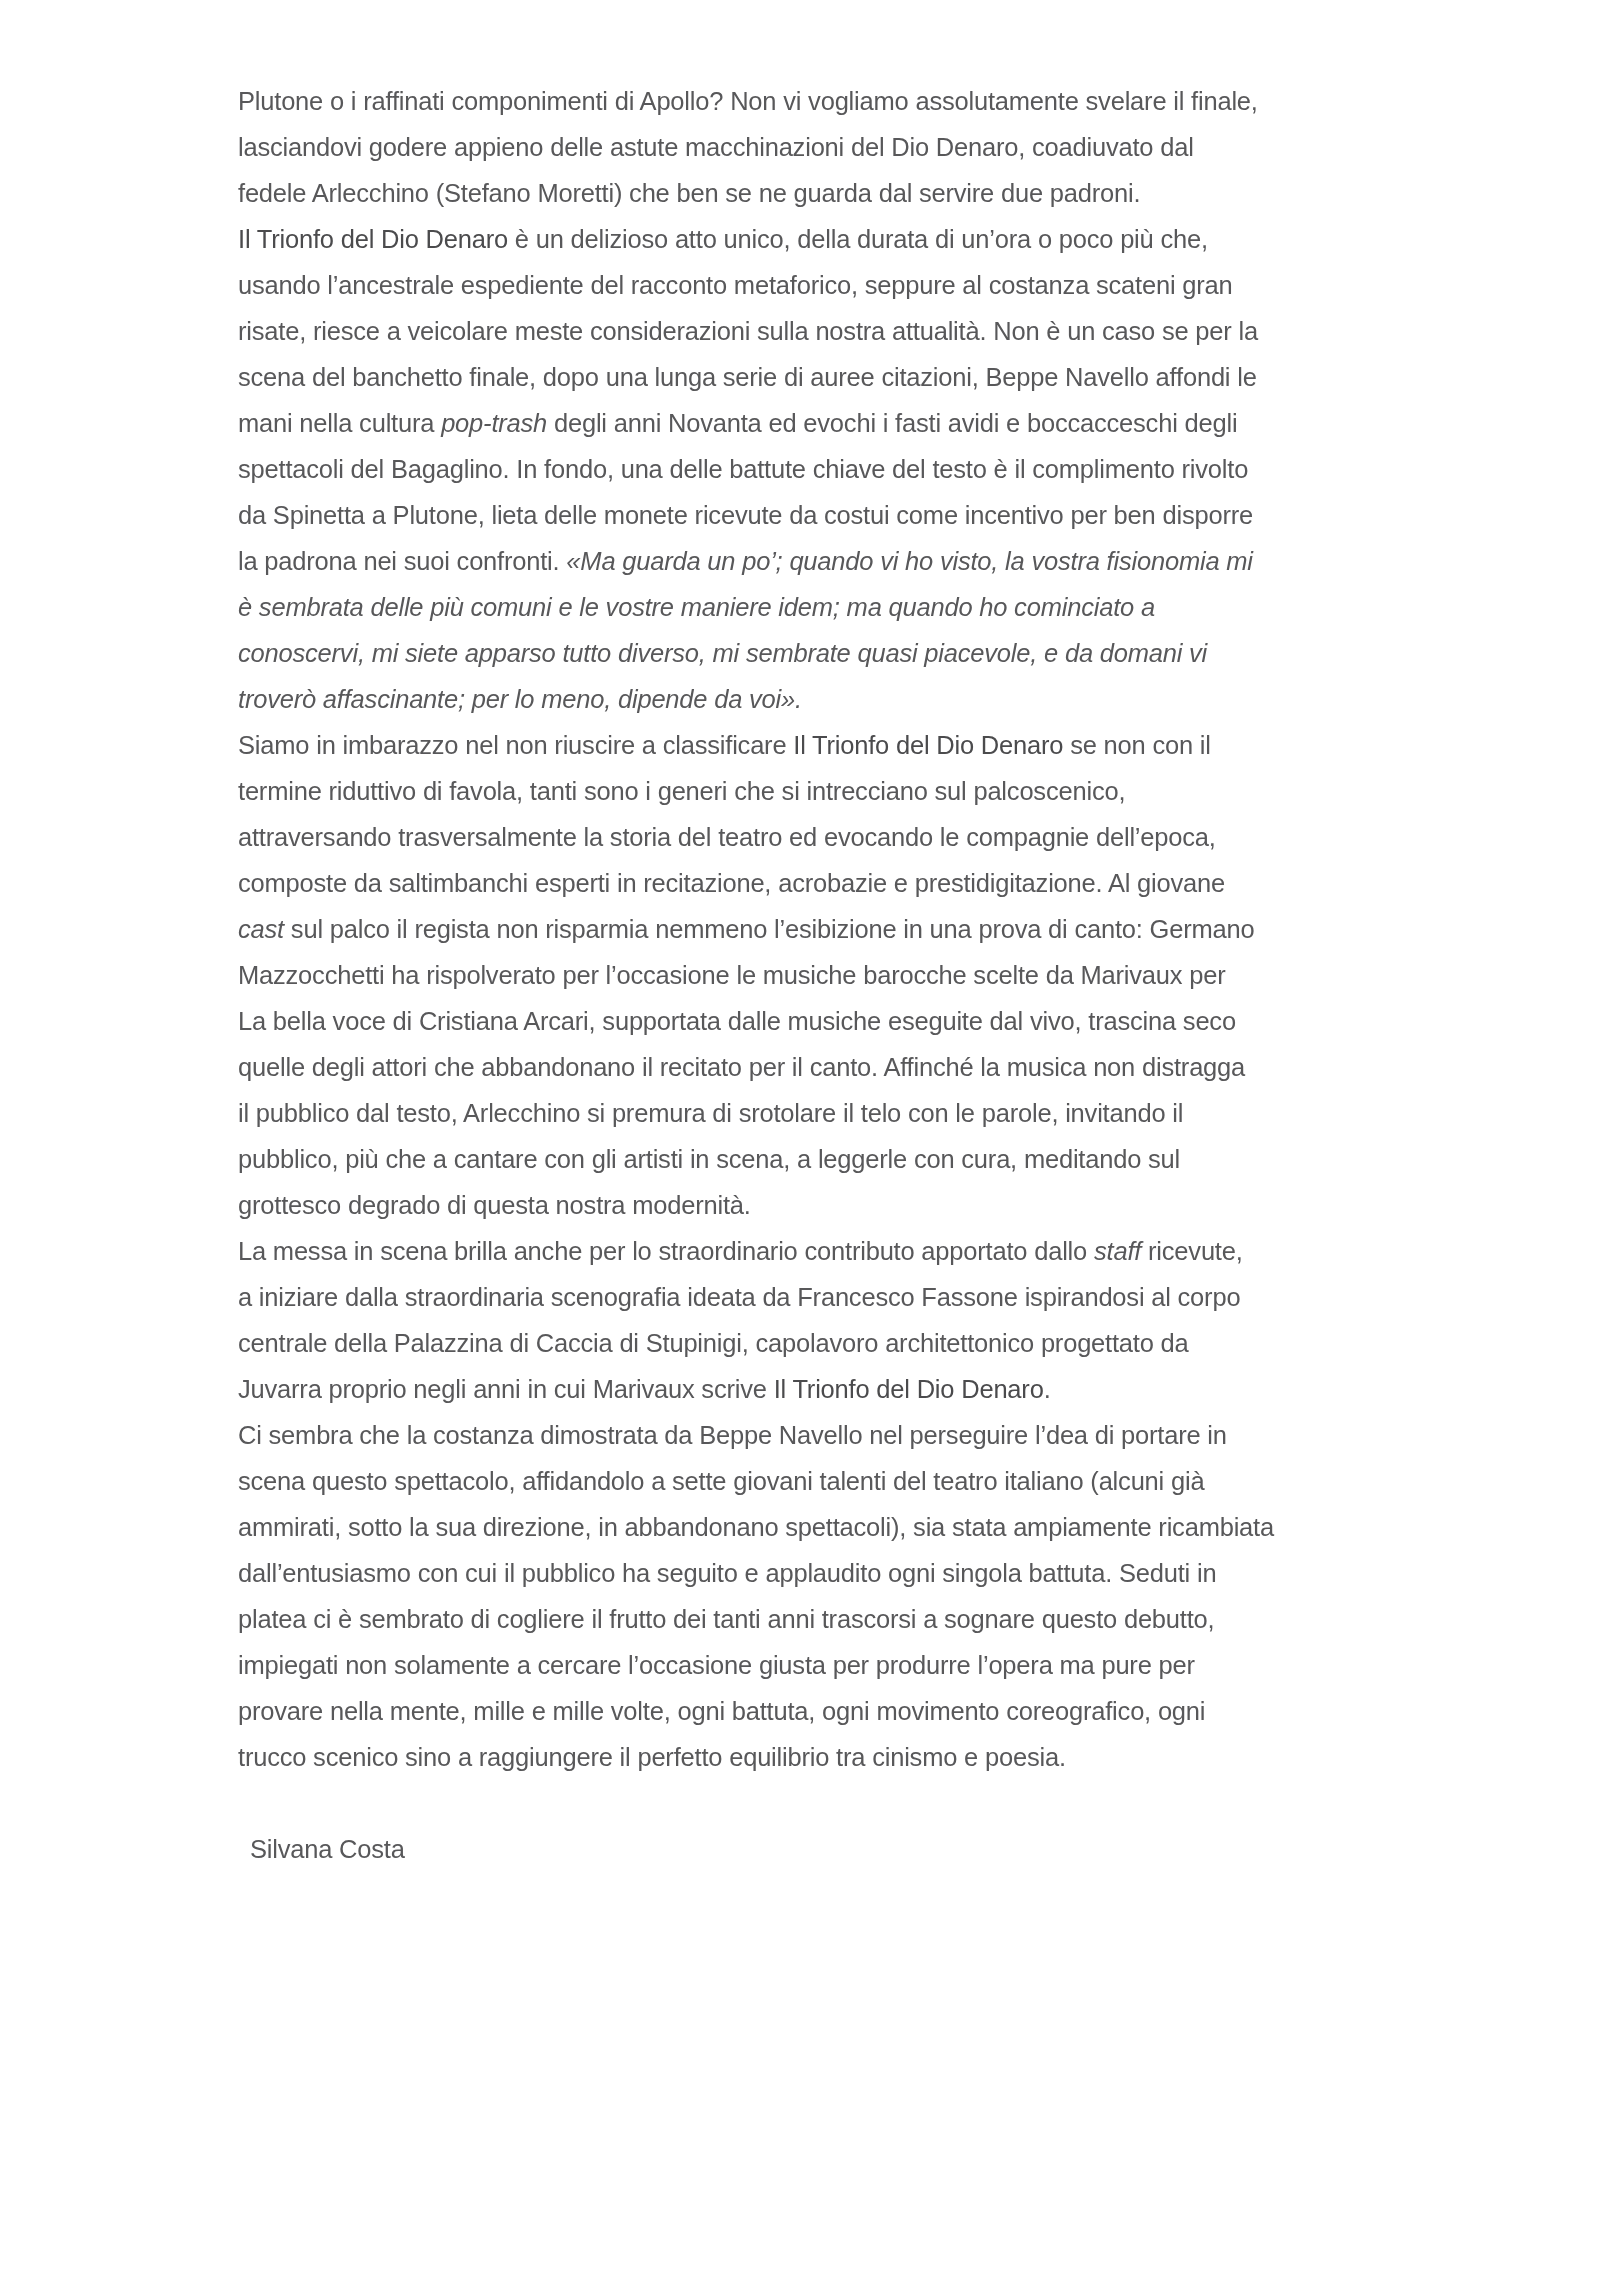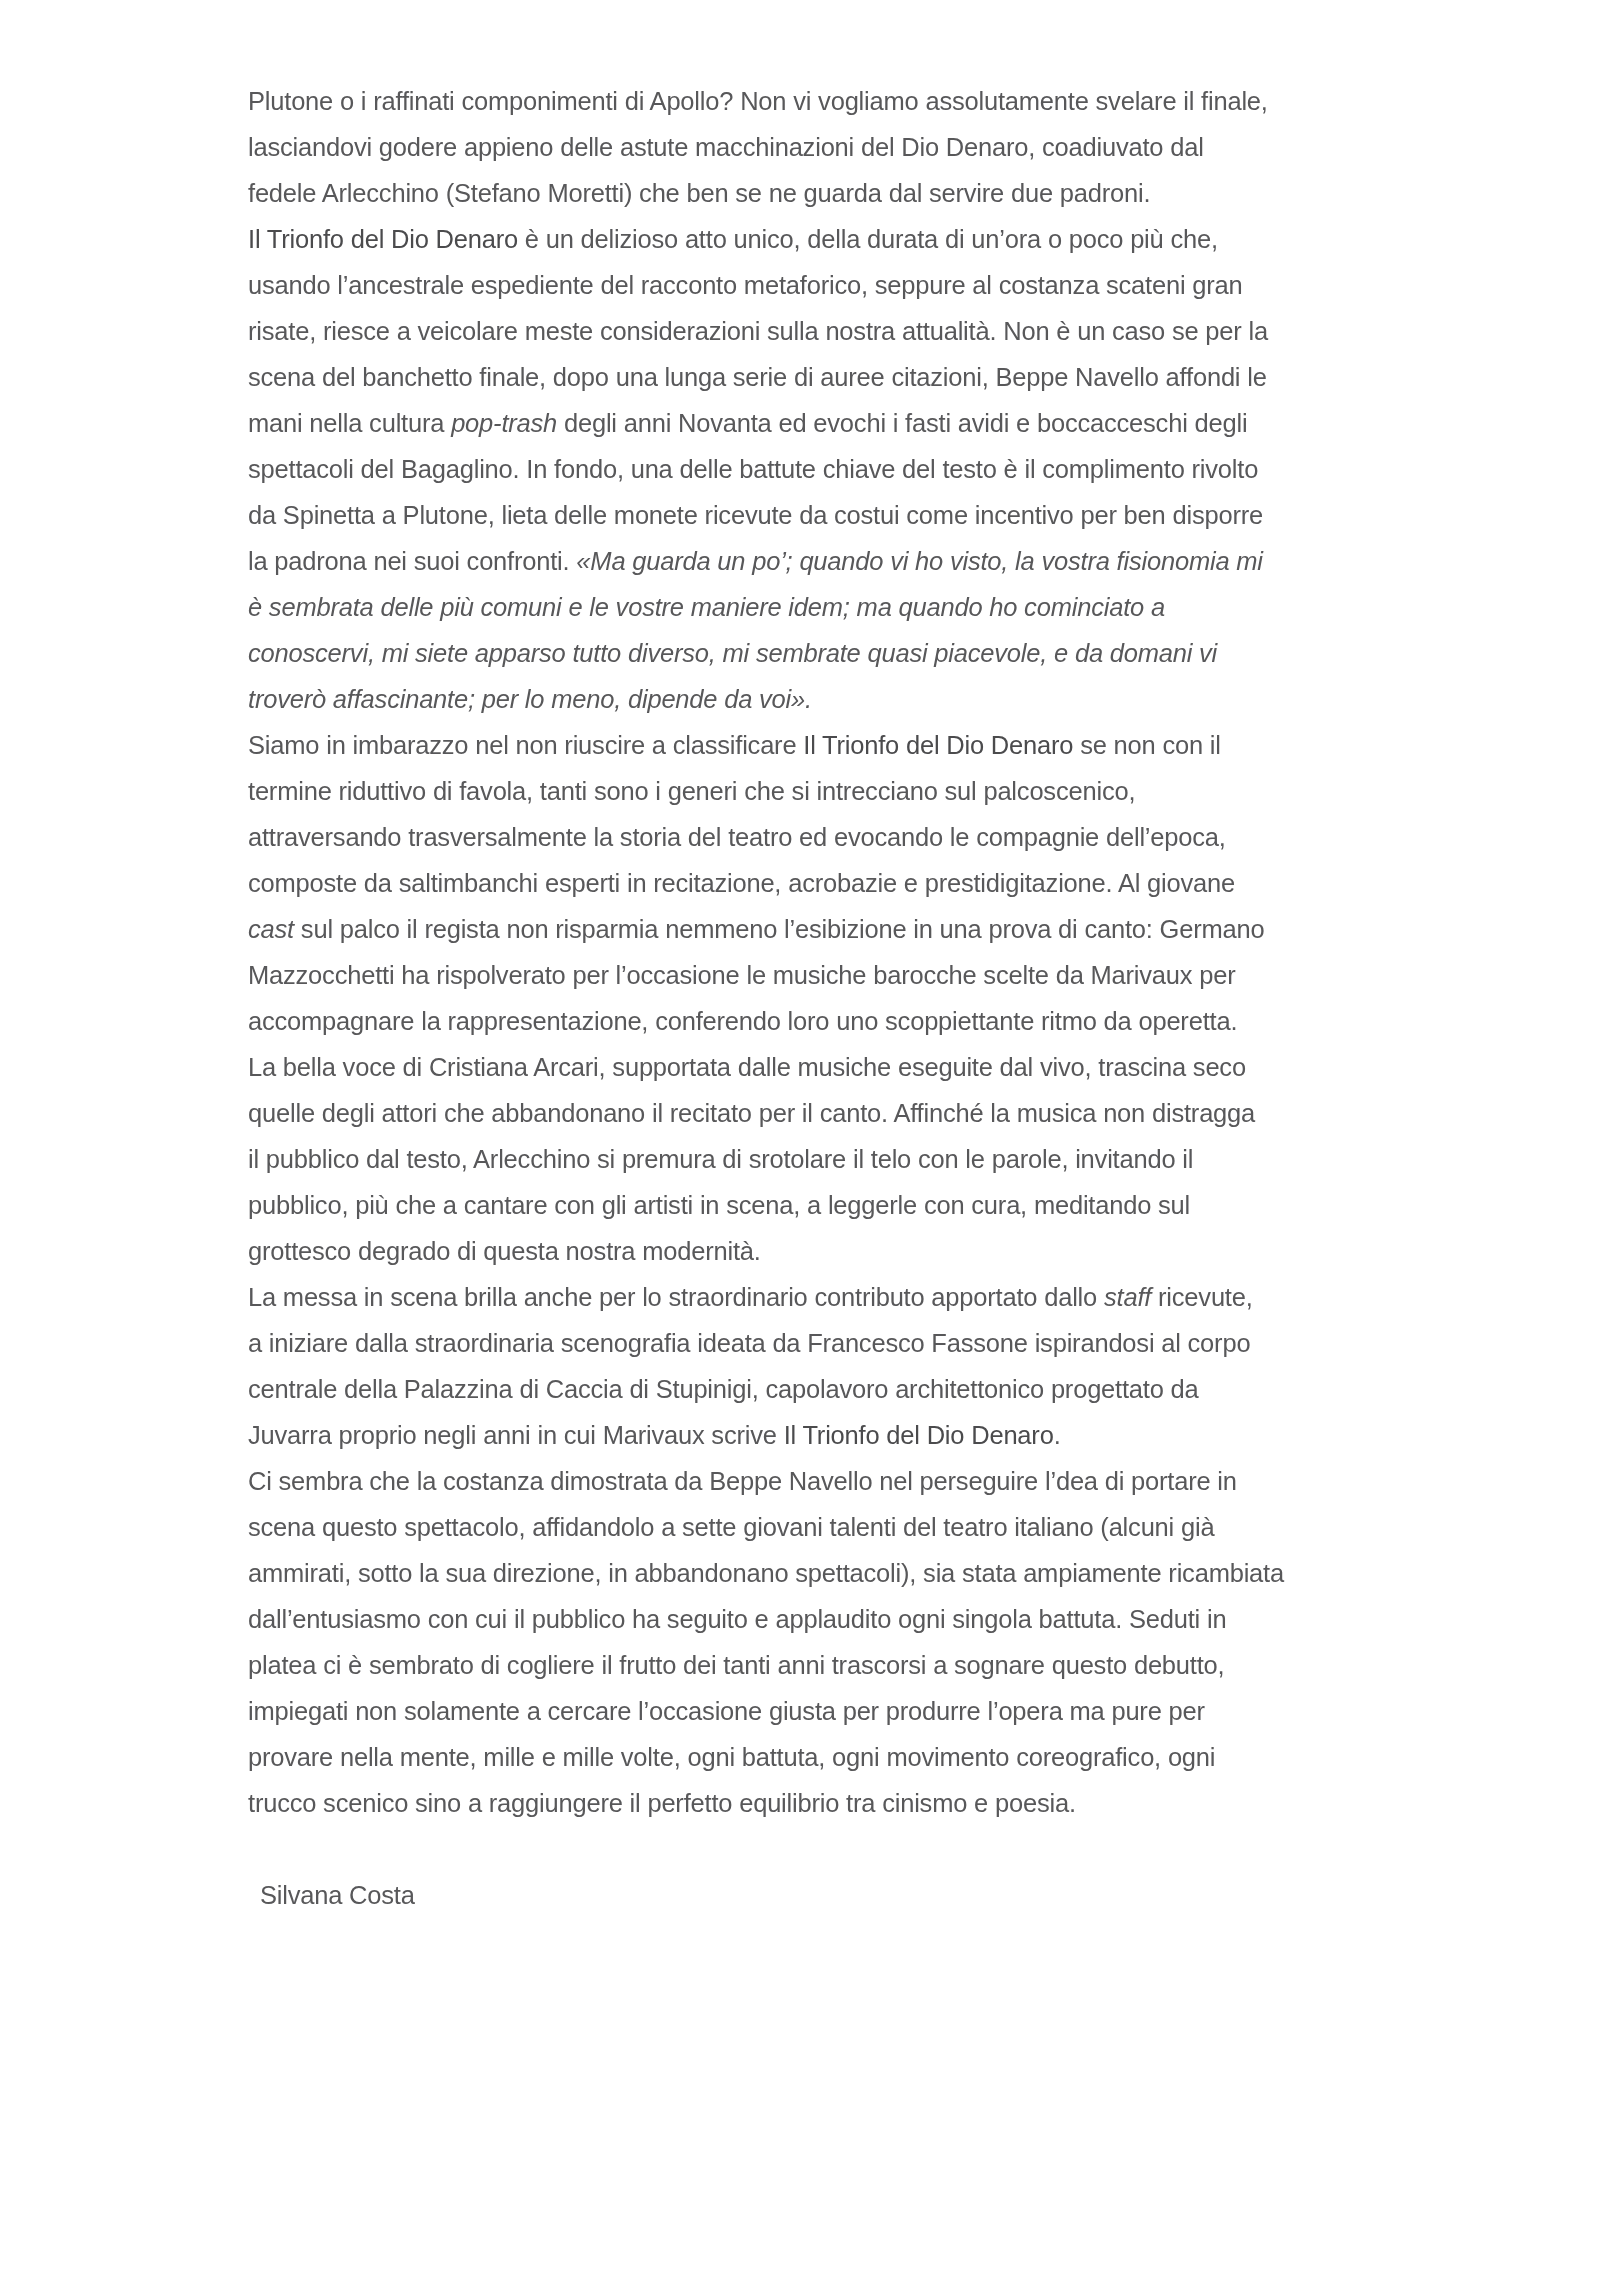--- a/index.html
+++ b/index.html
@@ -9,21 +9,21 @@
   }
   body {
     width: 1620px;
     height: 2293px;
     position: relative;
     font-family: "Liberation Sans", sans-serif;
     overflow: hidden;
   }
   .article {
     position: absolute;
-    left: 248px;
+    left: 238px;
     top: 78px;
     width: 1176px;
     color: #58585a;
     font-size: 25.5px;
     line-height: 46px;
     letter-spacing: -0.2px;
     font-weight: 400;
   }
   .para {
     margin: 0;
@@ -64,21 +64,20 @@
         <div class="line"><span class="seg-i">conoscervi, mi siete apparso tutto diverso, mi sembrate quasi piacevole, e da domani vi</span></div>
         <div class="line"><span class="seg-i">troverò affascinante; per lo meno, dipende da voi».</span></div>
       </div>
       <div class="para">
         <div class="line"><span class="seg-r">Siamo in imbarazzo nel non riuscire a classificare </span><span class="seg-b">Il Trionfo del Dio Denaro</span><span class="seg-r"> se non con il</span></div>
         <div class="line"><span class="seg-r">termine riduttivo di favola, tanti sono i generi che si intrecciano sul palcoscenico,</span></div>
         <div class="line"><span class="seg-r">attraversando trasversalmente la storia del teatro ed evocando le compagnie dell’epoca,</span></div>
         <div class="line"><span class="seg-r">composte da saltimbanchi esperti in recitazione, acrobazie e prestidigitazione. Al giovane</span></div>
         <div class="line"><span class="seg-i">cast</span><span class="seg-r"> sul palco il regista non risparmia nemmeno l’esibizione in una prova di canto: Germano</span></div>
         <div class="line"><span class="seg-r">Mazzocchetti ha rispolverato per l’occasione le musiche barocche scelte da Marivaux per</span></div>
-        <div class="line"><span class="seg-r">accompagnare la rappresentazione, conferendo loro uno scoppiettante ritmo da operetta.</span></div>
         <div class="line"><span class="seg-r">La bella voce di Cristiana Arcari, supportata dalle musiche eseguite dal vivo, trascina seco</span></div>
         <div class="line"><span class="seg-r">quelle degli attori che abbandonano il recitato per il canto. Affinché la musica non distragga</span></div>
         <div class="line"><span class="seg-r">il pubblico dal testo, Arlecchino si premura di srotolare il telo con le parole, invitando il</span></div>
         <div class="line"><span class="seg-r">pubblico, più che a cantare con gli artisti in scena, a leggerle con cura, meditando sul</span></div>
         <div class="line"><span class="seg-r">grottesco degrado di questa nostra modernità.</span></div>
       </div>
       <div class="para">
         <div class="line"><span class="seg-r">La messa in scena brilla anche per lo straordinario contributo apportato dallo </span><span class="seg-i">staff</span><span class="seg-r"> ricevute,</span></div>
         <div class="line"><span class="seg-r">a iniziare dalla straordinaria scenografia ideata da Francesco Fassone ispirandosi al corpo</span></div>
         <div class="line"><span class="seg-r">centrale della Palazzina di Caccia di Stupinigi, capolavoro architettonico progettato da</span></div>

